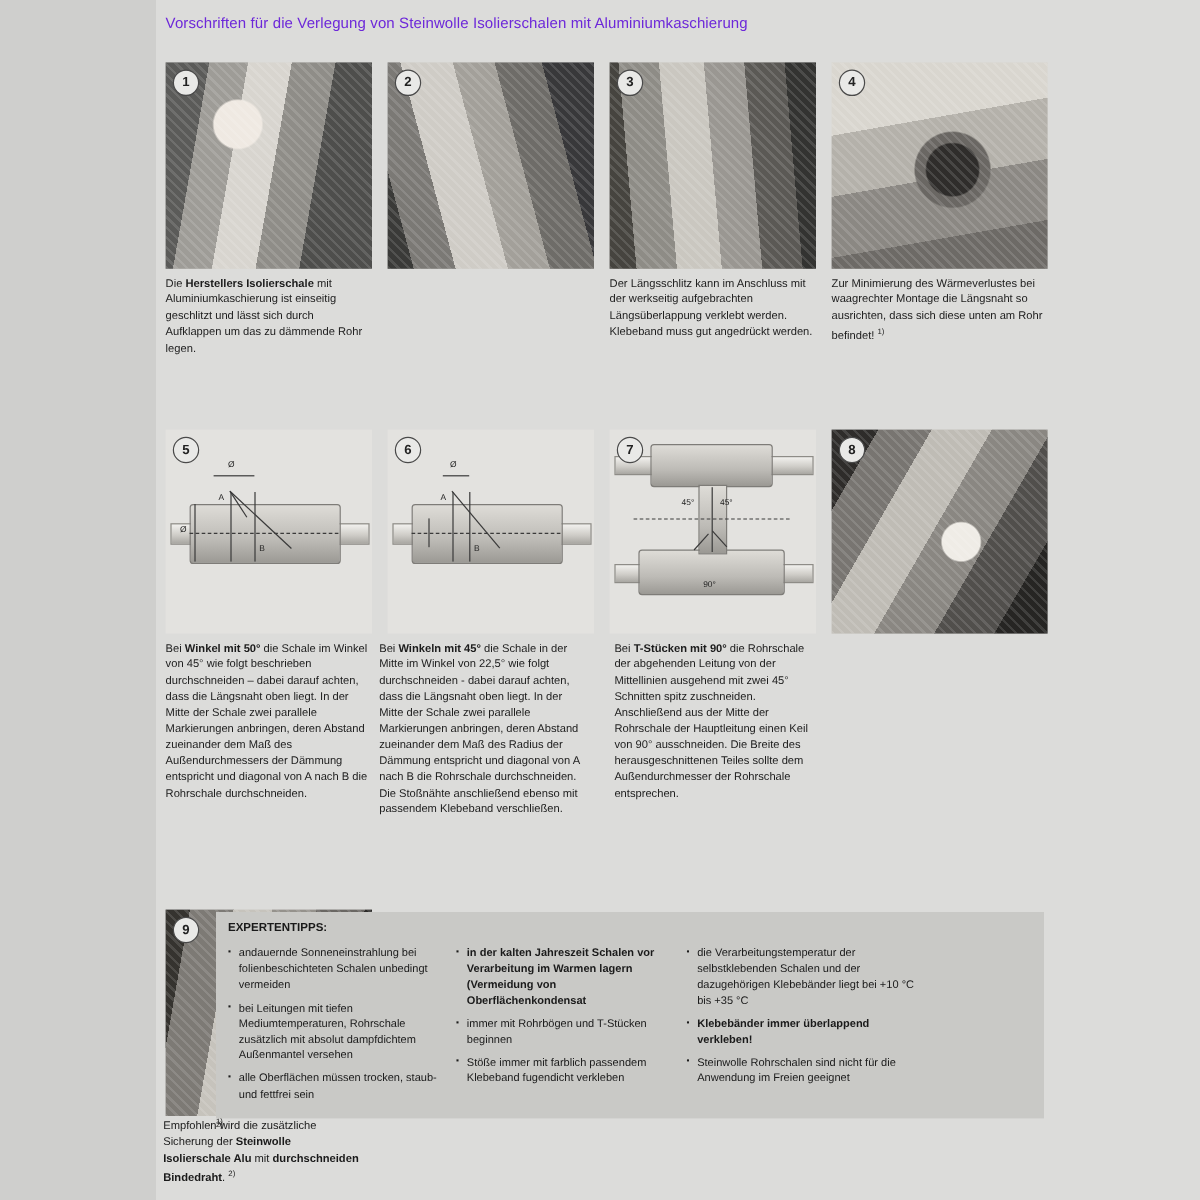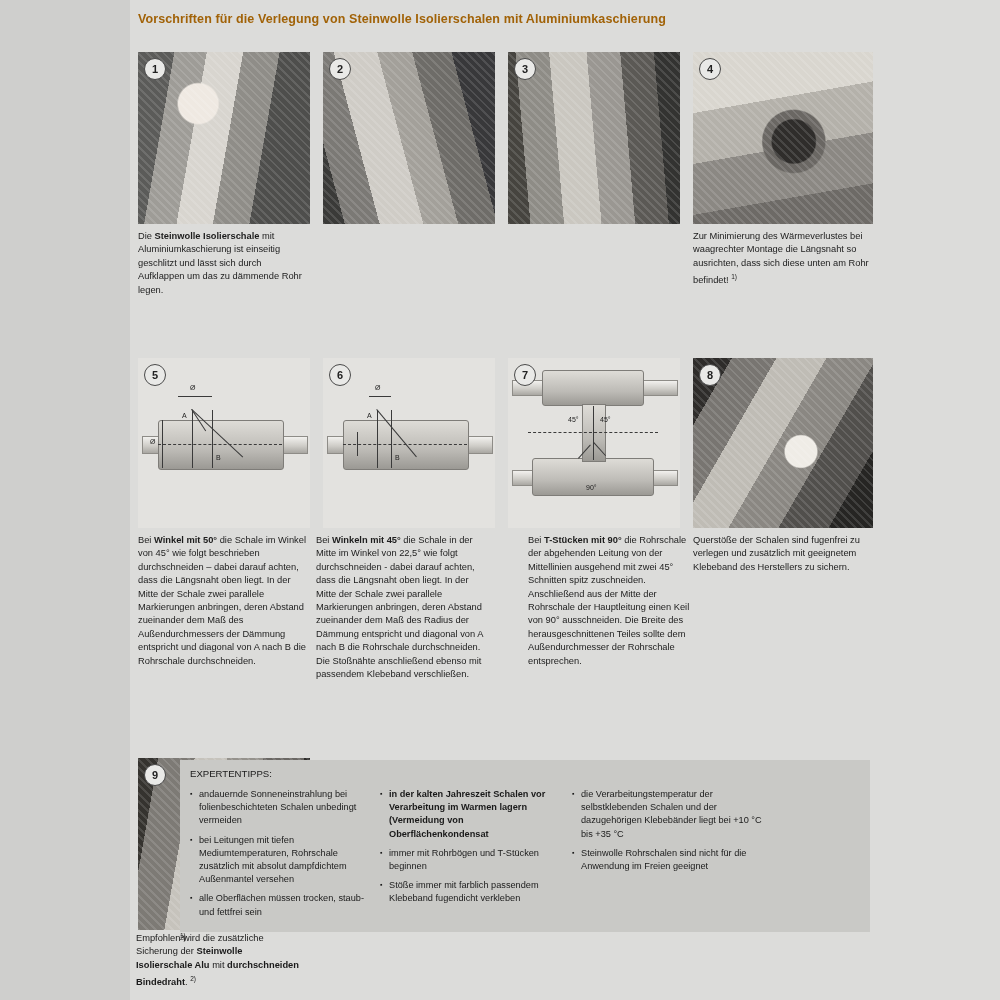--- a/index.html
+++ b/index.html
@@ -11,22 +11,22 @@
     overflow:hidden;
   }
   #sheet{
     position:absolute;
     left:130px;top:0;width:870px;height:1000px;
     background:#dcdcda;
   }
   .title{
     position:absolute;
     left:8px;top:12px;width:700px;
-    font-size:12.5px;font-weight:bold;
-    color:#a16207;
+    font-size:12.5px;font-weight:normal;
+    color:#6d28d9;
     letter-spacing:.1px;
   }
   .imgbox{
     position:absolute;
     background:#8c8c8a;
     overflow:hidden;
   }
   .badge{
     position:absolute;left:6px;top:6px;
     width:20px;height:20px;border-radius:50%;
@@ -77,21 +77,21 @@
   .shell{position:absolute;background:linear-gradient(180deg,#dedcd7,#bdbbb6 60%,#9b9994);border:1px solid #7e7c78;}
   .ln{position:absolute;background:#3a3a3a;}
   .dash{position:absolute;border-top:1px dashed #3a3a3a;}
   .lbl{position:absolute;font-size:7px;color:#222;}
 
   
   #tips{
     position:absolute;left:180px;top:760px;width:690px;height:172px;
     background:#c9c9c6;
   }
-  .tips-h{position:absolute;left:10px;top:8px;font-size:9.6px;font-weight:normal;}
+  .tips-h{position:absolute;left:10px;top:8px;font-size:9.6px;font-weight:bold;}
   .col{position:absolute;top:28px;font-size:9.2px;line-height:13.2px;}
   .col ul{margin:0;padding:0;list-style:none;}
   .col li{position:relative;padding-left:9px;margin-bottom:6px;}
   .col li:before{content:"\25AA";position:absolute;left:0;top:-1px;font-size:7px;color:#1b1b1b;}
   .col b{font-weight:bold;}
 
   #footnotes{
     position:absolute;left:180px;top:932px;width:690px;
     font-size:8.6px;line-height:12.4px;color:#1d1d1d;
   }
@@ -107,31 +107,34 @@
 
 <div id="sheet">
 
   <div class="title">Vorschriften für die Verlegung von Steinwolle Isolierschalen mit Aluminiumkaschierung</div>
 
   <div class="imgbox ph1" style="left:8px;top:52px;width:172px;height:172px;">
     <div class="hatch"></div>
     <div class="badge">1</div>
   </div>
   <div class="cap" style="left:8px;top:230px;width:172px;">
-    Die <b>Steinwolle Isolierschale</b> mit Aluminiumkaschierung ist einseitig geschlitzt und lässt sich durch Aufklappen um das zu dämmende Rohr legen.
+    Die <b>Herstellers Isolierschale</b> mit Aluminiumkaschierung ist einseitig geschlitzt und lässt sich durch Aufklappen um das zu dämmende Rohr legen.
   </div>
 
   <div class="imgbox ph2" style="left:193px;top:52px;width:172px;height:172px;">
     <div class="hatch"></div>
     <div class="badge">2</div>
   </div>
 
   <div class="imgbox ph3" style="left:378px;top:52px;width:172px;height:172px;">
     <div class="hatch"></div>
     <div class="badge">3</div>
+  </div>
+  <div class="cap" style="left:378px;top:230px;width:172px;">
+    Der Längsschlitz kann im Anschluss mit der werkseitig aufgebrachten Längsüberlappung verklebt werden. Klebeband muss gut angedrückt werden.
   </div>
 
   <div class="imgbox ph4" style="left:563px;top:52px;width:180px;height:172px;">
     <div class="hatch"></div>
     <div class="badge">4</div>
   </div>
   <div class="cap" style="left:563px;top:230px;width:185px;">
     Zur Minimierung des Wärmeverlustes bei waagrechter Montage die Längsnaht so ausrichten, dass sich diese unten am Rohr befindet! <span class="sup">1)</span>
   </div>
 
@@ -181,30 +184,27 @@
     <div class="shell" style="left:24px;top:100px;width:120px;height:36px;border-radius:3px;"></div>
     <div class="shell" style="left:74px;top:46px;width:22px;height:56px;"></div>
     <div class="dash" style="left:20px;top:74px;width:130px;"></div>
     <div class="ln" style="left:85px;top:48px;width:1px;height:54px;"></div>
     <div class="ln" style="left:70px;top:100px;width:18px;height:1px;transform:rotate(-48deg);transform-origin:left top;"></div>
     <div class="ln" style="left:86px;top:84px;width:18px;height:1px;transform:rotate(48deg);transform-origin:left top;"></div>
     <div class="lbl" style="left:60px;top:58px;">45°</div>
     <div class="lbl" style="left:92px;top:58px;">45°</div>
     <div class="lbl" style="left:78px;top:126px;">90°</div>
   </div>
-  <div class="cap" style="left:398px;top:534px;width:172px;">
+  <div class="cap" style="left:382px;top:534px;width:172px;">
     Bei <b>T-Stücken mit 90°</b> die Rohrschale der abgehenden Leitung von der Mittellinien ausgehend mit zwei 45° Schnitten spitz zuschneiden. Anschließend aus der Mitte der Rohrschale der Hauptleitung einen Keil von 90° ausschneiden. Die Breite des herausgeschnittenen Teiles sollte dem Außendurchmesser der Rohrschale entsprechen.
   </div>
 
   <div class="imgbox ph8" style="left:563px;top:358px;width:180px;height:170px;">
     <div class="hatch"></div>
     <div class="badge">8</div>
-  </div>
-  <div class="cap" style="left:563px;top:534px;width:185px;">
-    Querstöße der Schalen sind fugenfrei zu verlegen und zusätzlich mit geeignetem Klebeband des Herstellers zu sichern.
   </div>
 
   <div class="imgbox ph9" style="left:8px;top:758px;width:172px;height:172px;">
     <div class="hatch"></div>
     <div class="badge">9</div>
   </div>
 
 </div>
 
 <div id="tips">
@@ -222,20 +222,21 @@
     <ul>
       <li>andauernde Sonneneinstrahlung bei folienbeschichteten Schalen unbedingt vermeiden</li>
       <li>bei Leitungen mit tiefen Mediumtemperaturen, Rohrschale zusätzlich mit absolut dampfdichtem Außenmantel versehen</li>
       <li>alle Oberflächen müssen trocken, staub- und fettfrei sein</li>
     </ul>
   </div>
 
   <div class="col" style="left:392px;width:190px;">
     <ul>
       <li>die Verarbeitungstemperatur der selbstklebenden Schalen und der dazugehörigen Klebebänder liegt bei +10 °C bis +35 °C</li>
+      <li><b>Klebebänder immer überlappend verkleben!</b></li>
       <li>Steinwolle Rohrschalen sind nicht für die Anwendung im Freien geeignet</li>
     </ul>
   </div>
 </div>
 
 <div id="cap9">
   Empfohlen wird die zusätzliche Sicherung der <b>Steinwolle Isolierschale Alu</b> mit <b>durchschneiden Bindedraht</b>. <span class="sup">2)</span>
 </div>
 
 <div id="footnotes">

